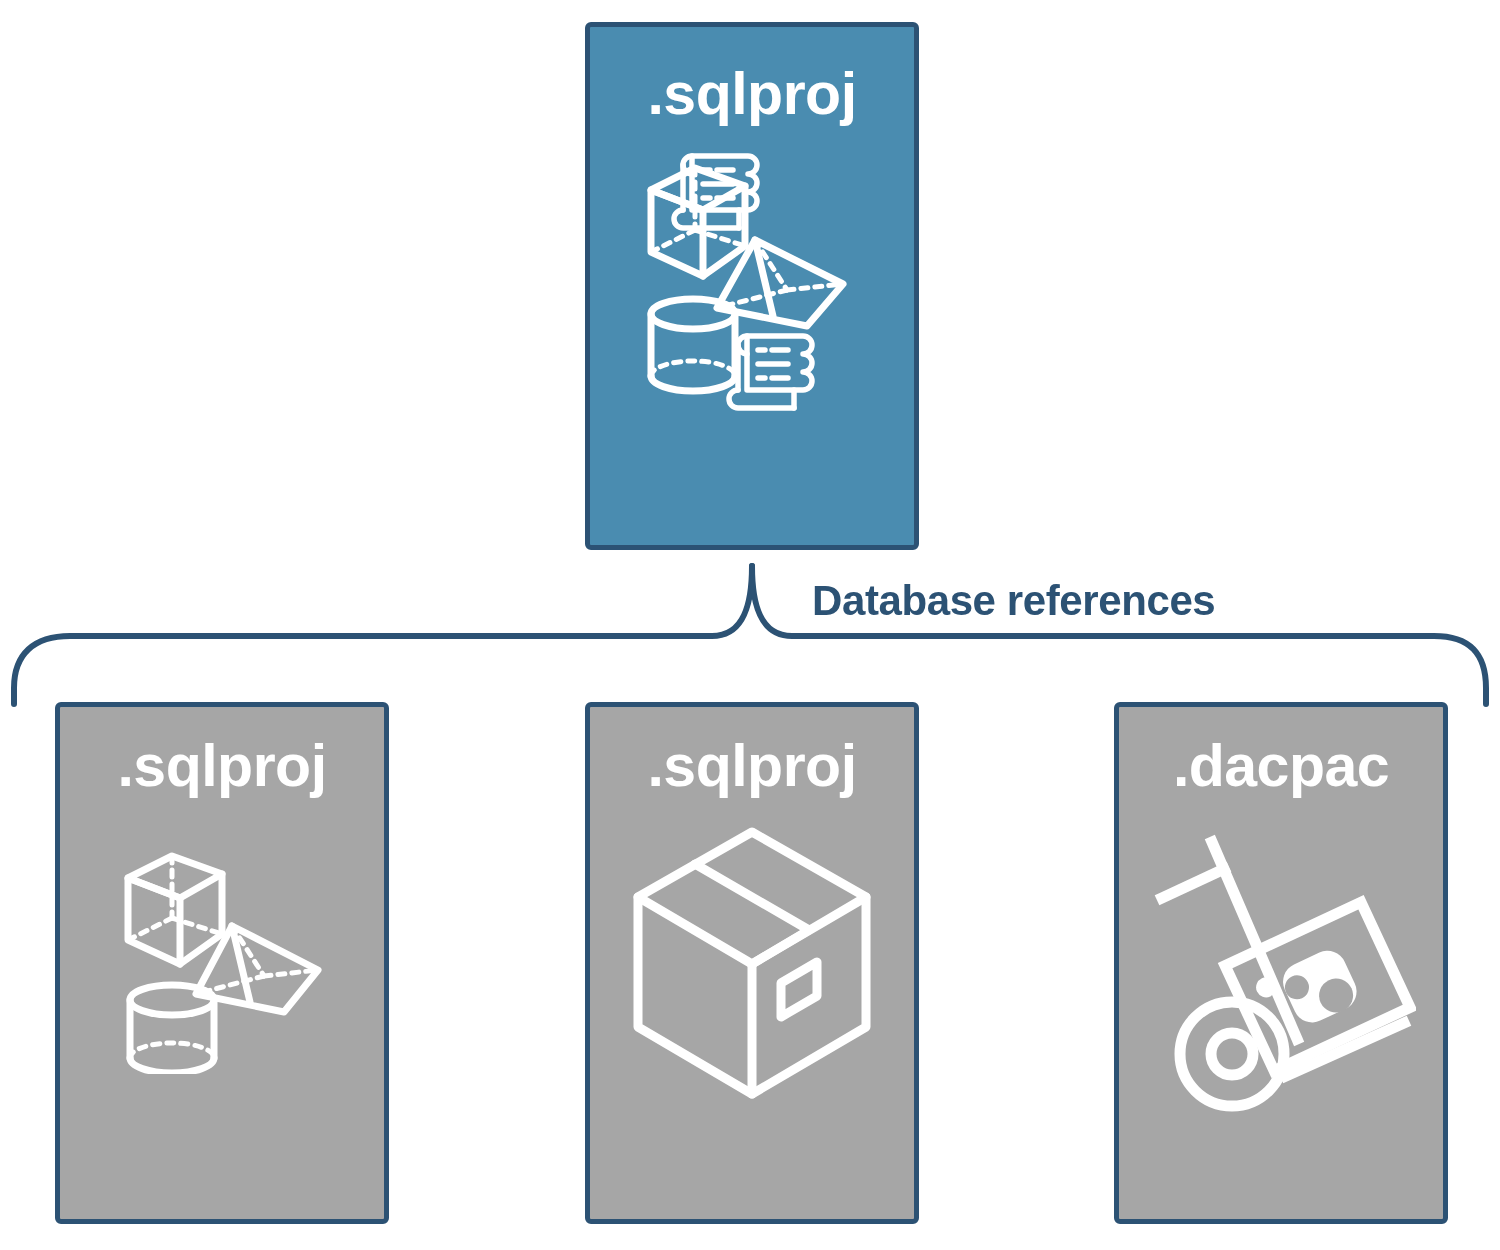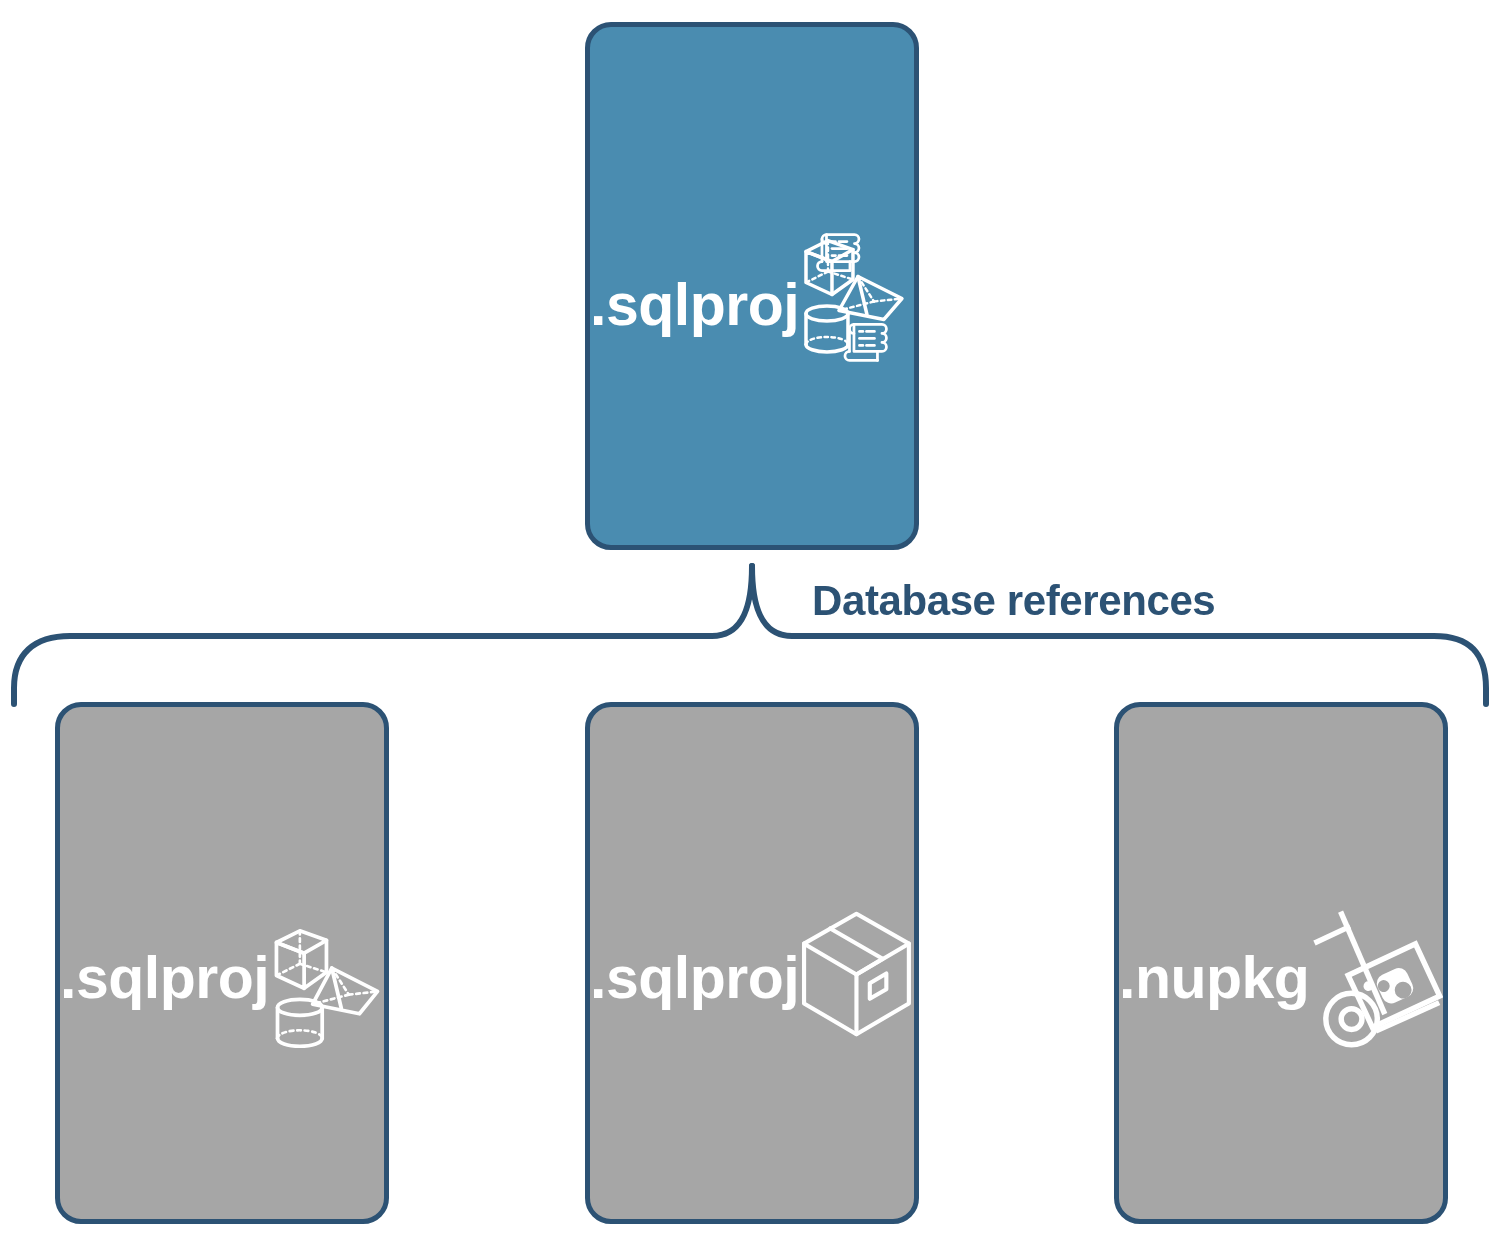--- a/index.html
+++ b/index.html
@@ -16,23 +16,24 @@
   }
   #stage {
     position: absolute;
     left: 0; top: 0;
     width: 1500px;
     height: 1250px;
   }
   .card {
     position: absolute;
     box-sizing: border-box;
-    border-radius: 26px;
+    border-radius: 6px;
     border: 5px solid #2c5274;
     display: flex;
+    flex-direction: column;
     align-items: center;
     overflow: hidden;
   }
   .card-title {
     color: #ffffff;
     font-weight: bold;
     letter-spacing: -0.5px;
     line-height: 1;
     white-space: nowrap;
     user-select: none;
@@ -220,21 +221,21 @@
         <path d="M68 46 L182 112"></path>
         <path d="M125 146 L182 112"></path>
       </g>
       <g>
         <path d="M154 165 L190 144 L190 178 L154 199 Z"></path>
       </g>
     </svg>
   </div>
 
   <div class="card card-ref" id="card-nupkg">
-    <div class="card-title">.nupkg</div>
+    <div class="card-title">.dacpac</div>
     <svg class="card-icon" width="270" height="290" viewBox="0 0 270 290" fill="none">
       <g stroke="#ffffff" stroke-width="11" stroke-linecap="square" stroke-linejoin="miter" fill="none">
 
         <path d="M16 72 L78 43"></path>
 
         <path d="M66 16 L151 213"></path>
 
         <path d="M140 250 L258 197"></path>
       </g>
 

